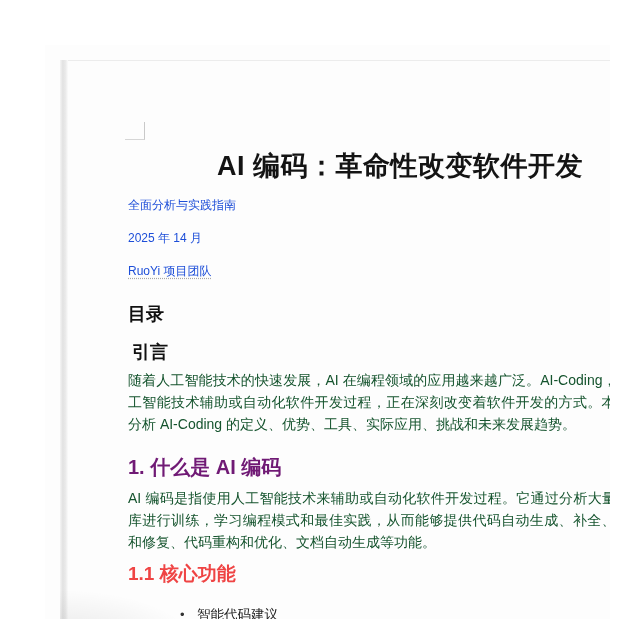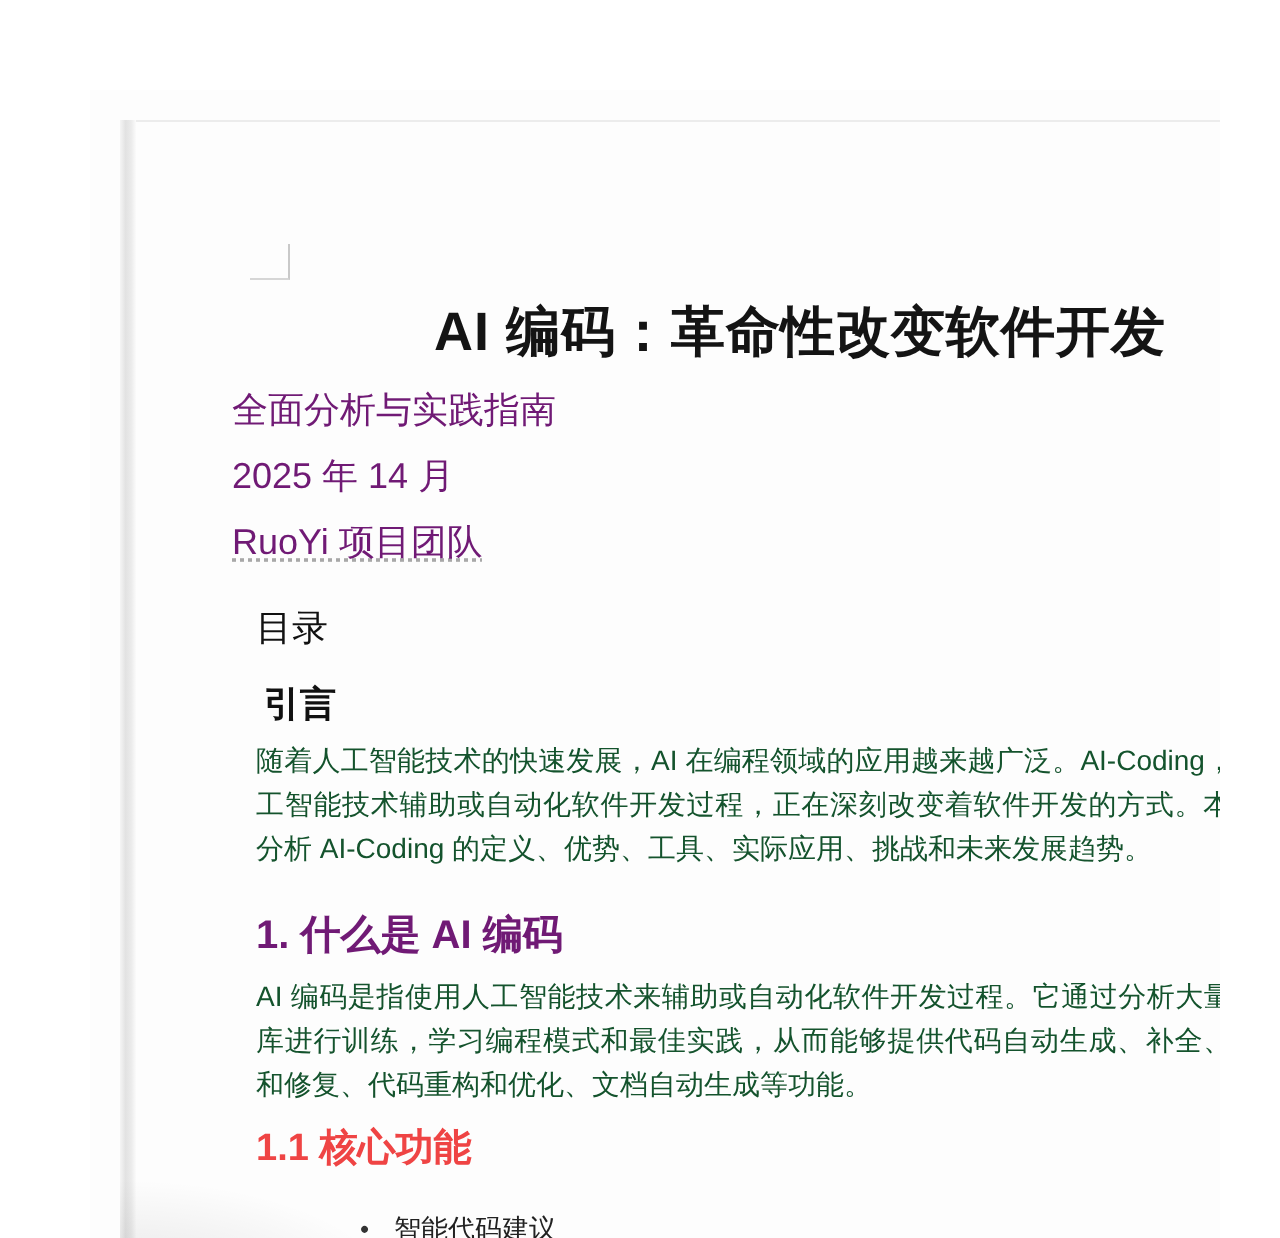--- a/index.html
+++ b/index.html
@@ -49,29 +49,29 @@
   .drag-handle .dot { background: #4e4e4e; border-radius: 0.5px; }
 
   .doc-title {
     position: absolute; left: 68px; top: 88px; width: 544px;
     text-align: center;
     font-size: 27px; font-weight: bold; color: #141414;
     line-height: 36px;
     letter-spacing: 0.5px;
     white-space: nowrap;
   }
-  .meta { position: absolute; left: 56px; font-size: 18px; color: #701a75; line-height: 18px; }
+  .meta { position: absolute; left: 68px; font-size: 12px; color: #1d4ed8; line-height: 18px; }
   .meta-subtitle { top: 136px; }
   .meta-date { top: 169px; }
   .meta-author {
     top: 202px;
     text-decoration: underline dotted #a8a8a8;
     text-underline-offset: 3px;
   }
-  .h-toc { position: absolute; left: 68px; top: 242px; font-size: 18px; font-weight: normal; color: #111; }
+  .h-toc { position: absolute; left: 68px; top: 242px; font-size: 18px; font-weight: bold; color: #111; }
   .h-intro { position: absolute; left: 72px; top: 280px; font-size: 18px; font-weight: bold; color: #111; }
   .para {
     position: absolute; left: 68px; width: 545px;
     font-size: 14px; line-height: 22px; color: #14532d;
     text-align: justify; text-justify: inter-ideograph;
   }
   .para-intro { top: 309px; }
   .para-what { top: 427px; }
   .h-section { position: absolute; left: 68px; top: 394px; font-size: 20px; font-weight: bold; color: #701a75; }
   .h-subsection { position: absolute; left: 68px; top: 501px; font-size: 19px; font-weight: bold; color: #ef4444; }

